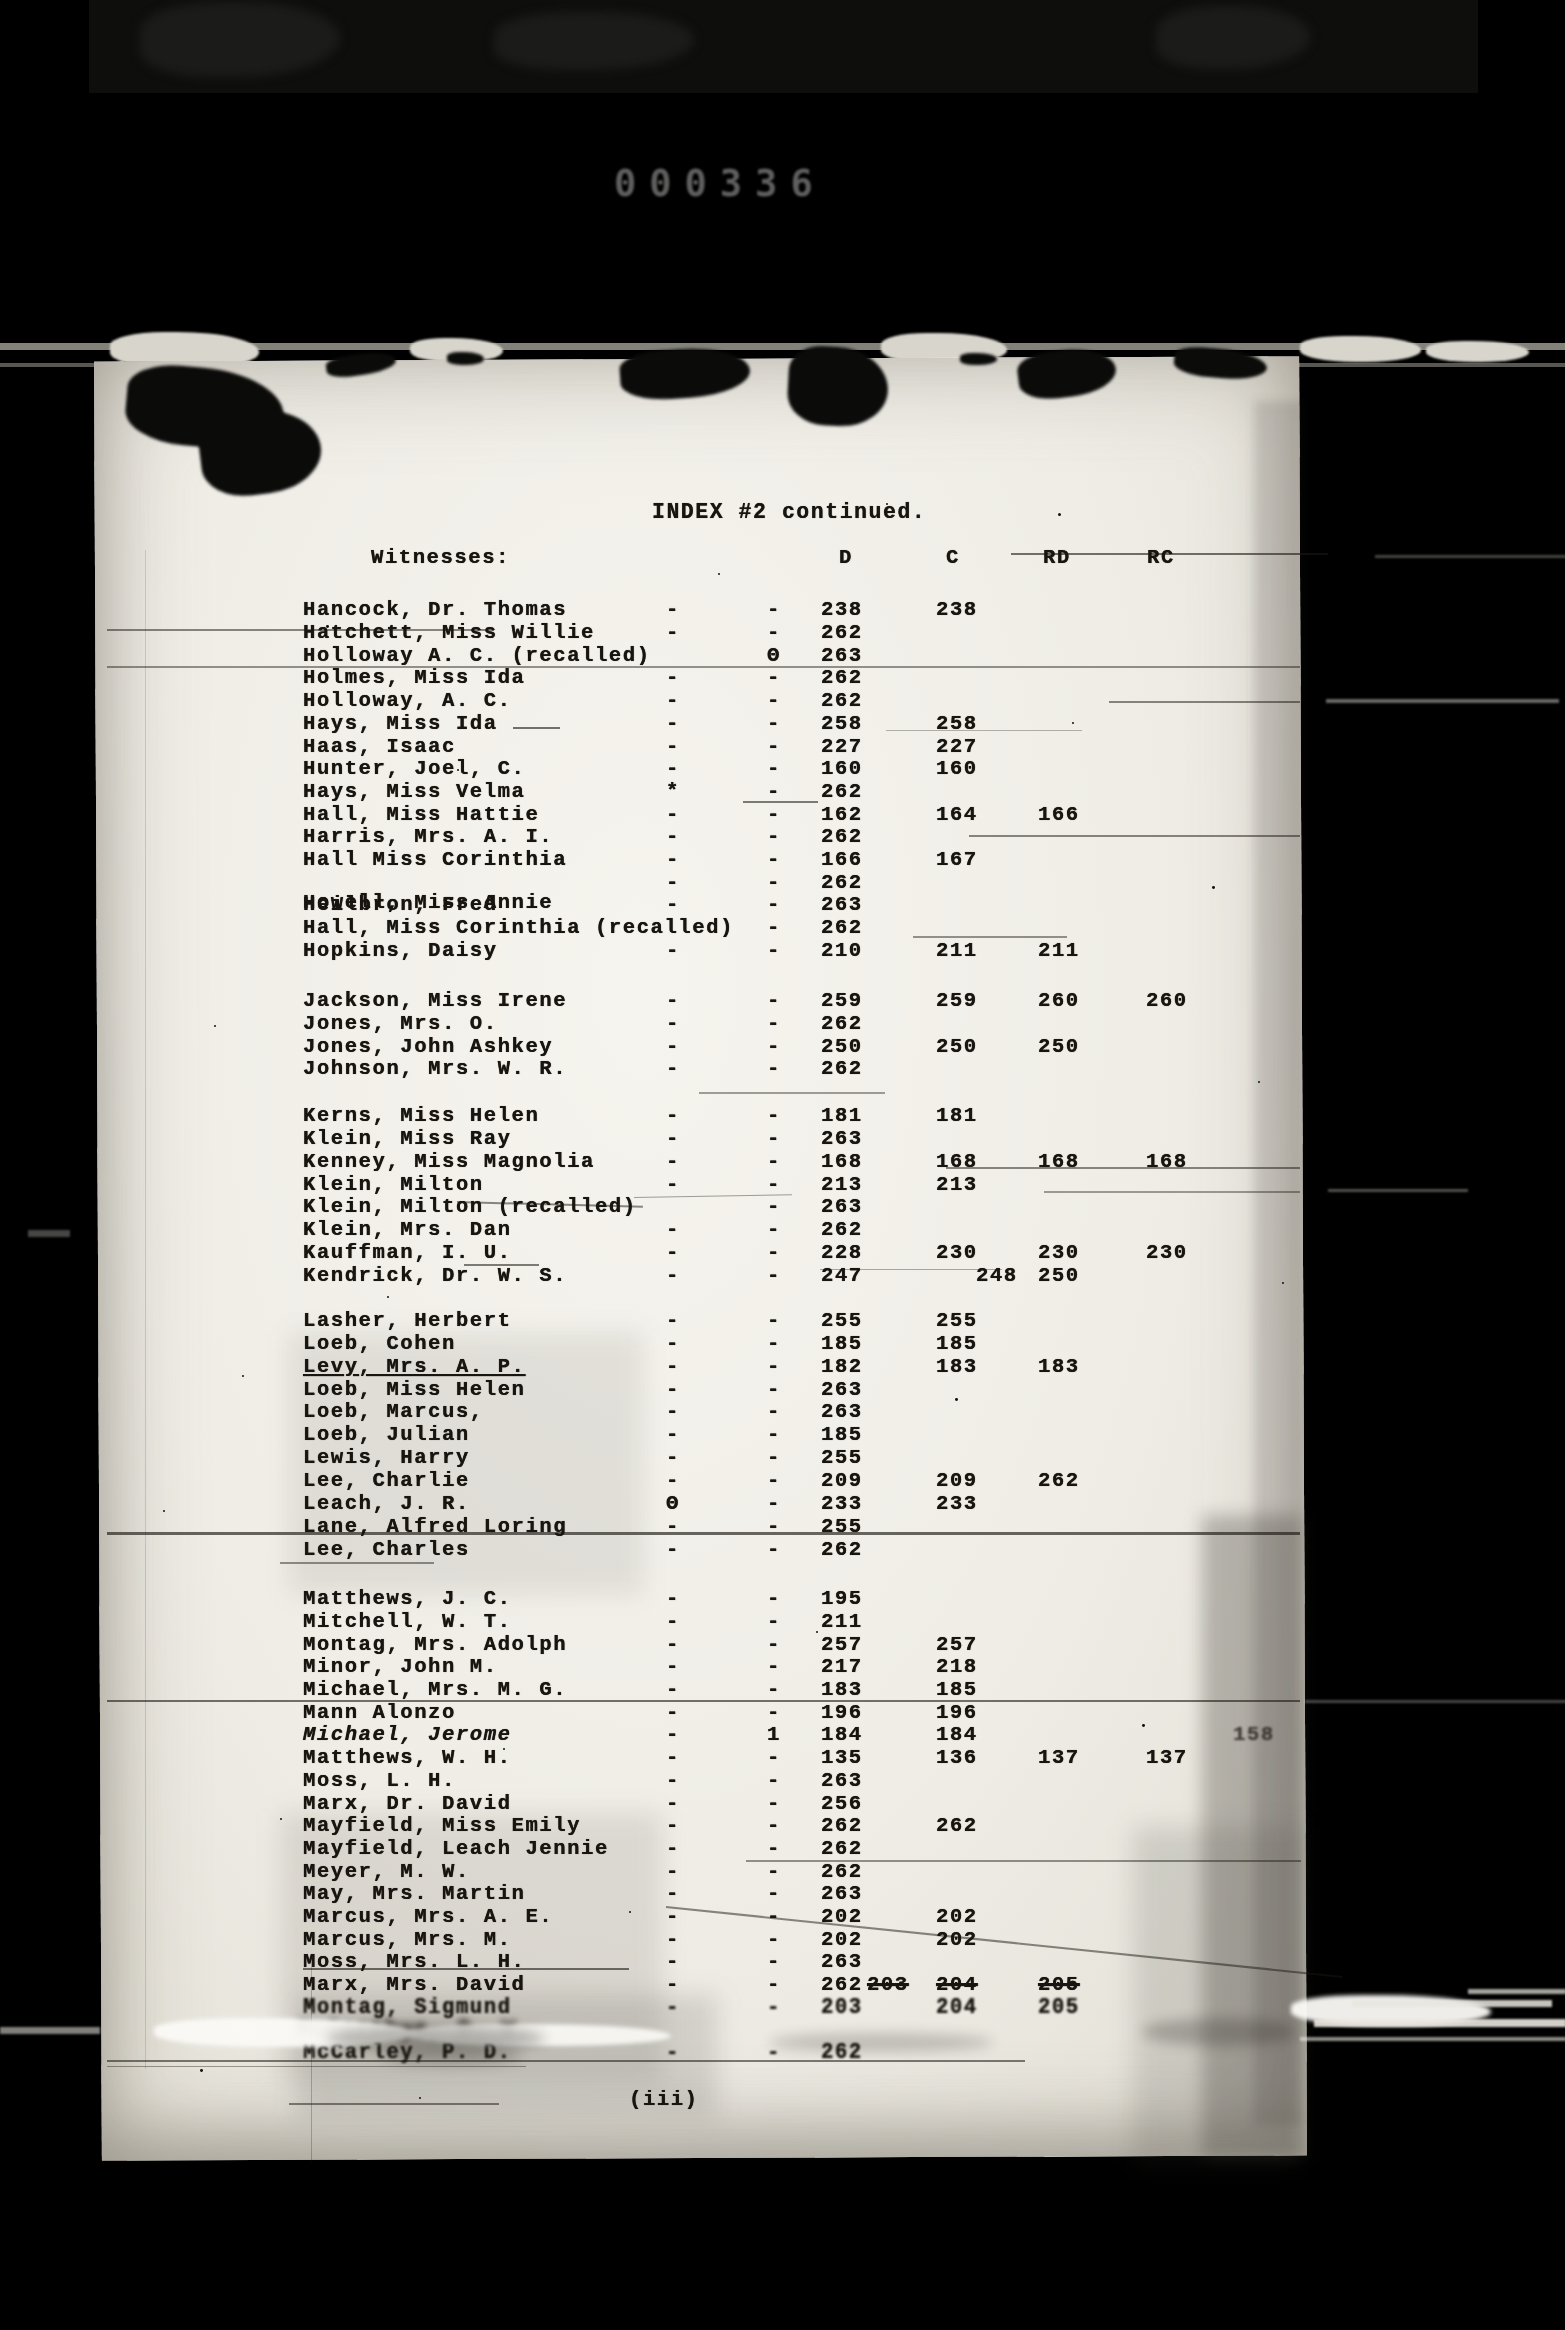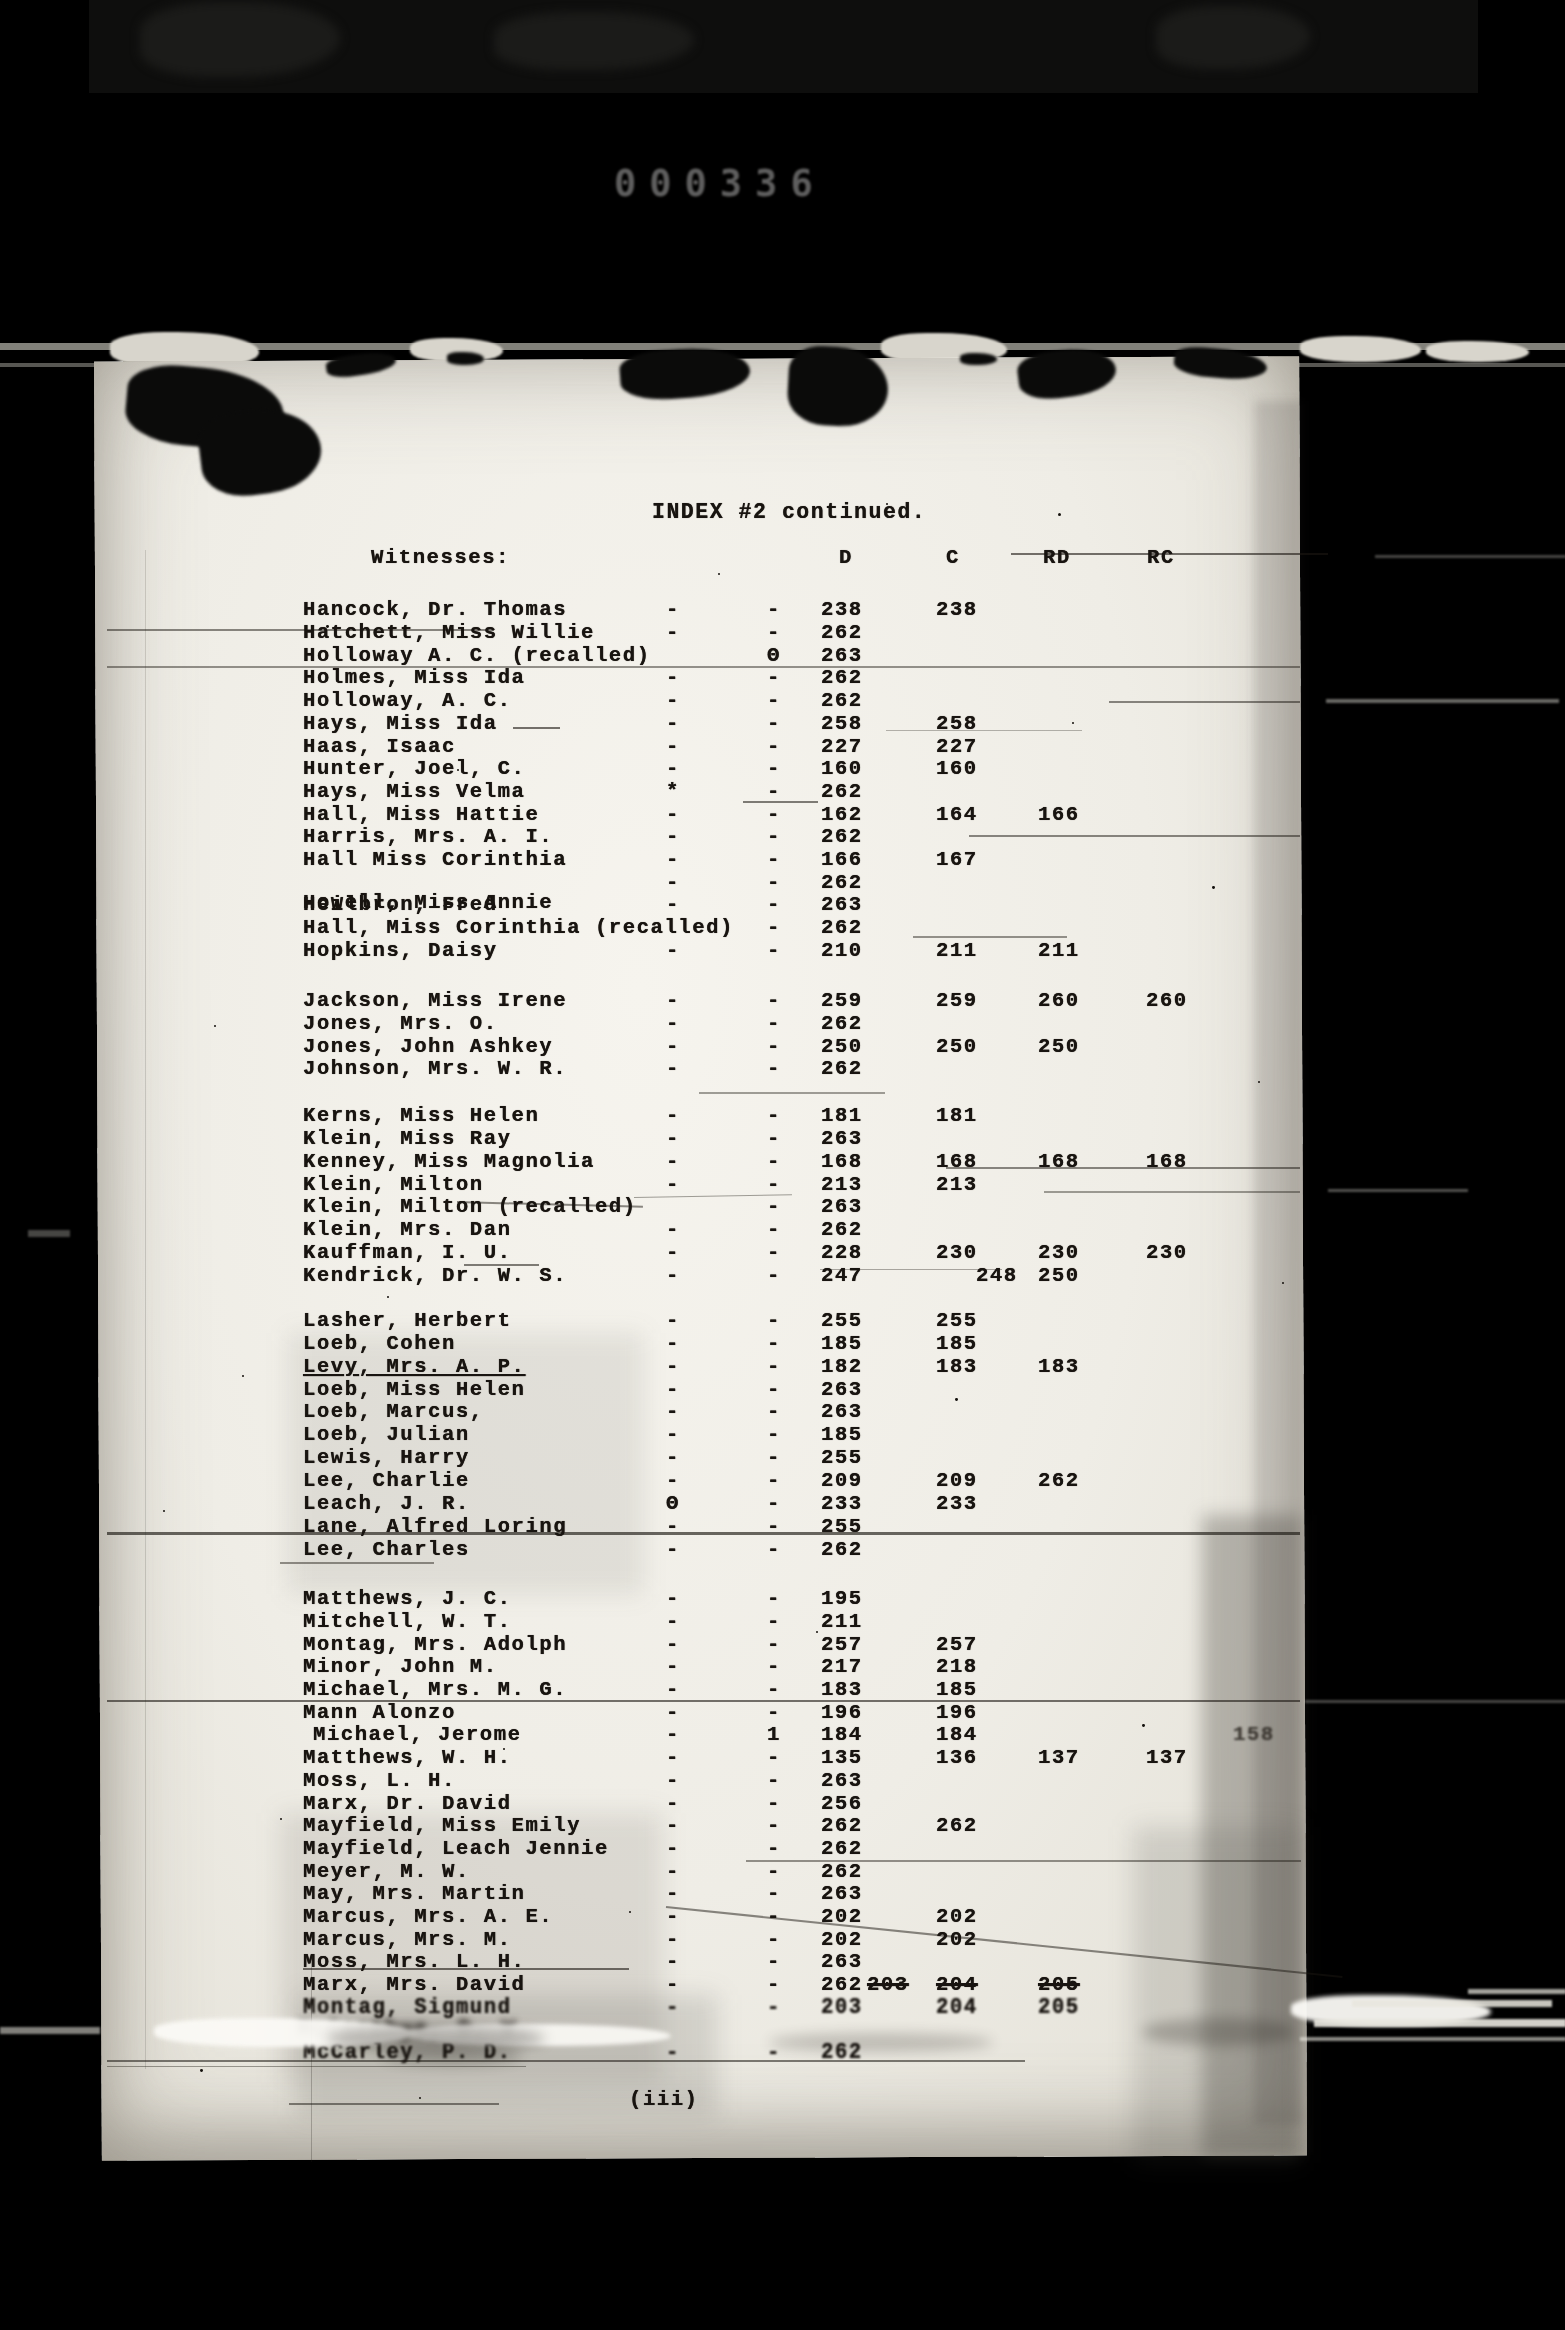--- a/index.html
+++ b/index.html
@@ -379,21 +379,21 @@
       <span class="cell tw" style="left: 936px;">185</span>
     </div>
     <div class="abs row" style="top: 1701px;">
       <span class="cell tw" style="left: 303px;">Mann Alonzo</span>
       <span class="cell tw" style="left: 666px;">-</span>
       <span class="cell tw" style="left: 767px;">-</span>
       <span class="cell tw" style="left: 821px;">196</span>
       <span class="cell tw" style="left: 936px;">196</span>
     </div>
     <div class="abs row" style="top: 1723px;">
-      <span class="cell tw" style="left: 313px;">Michael, Jerome</span>
+      <span class="cell tw" style="left: 303px; font-style: italic;">Michael, Jerome</span>
       <span class="cell tw" style="left: 666px;">-</span>
       <span class="cell tw" style="left: 767px;">1</span>
       <span class="cell tw" style="left: 821px;">184</span>
       <span class="cell tw" style="left: 936px;">184</span>
       <span class="cell tw ghost" style="left: 1233px;">158</span>
     </div>
     <div class="abs row" style="top: 1746px;">
       <span class="cell tw" style="left: 303px;">Matthews, W. H.</span>
       <span class="cell tw" style="left: 666px;">-</span>
       <span class="cell tw" style="left: 767px;">-</span>

